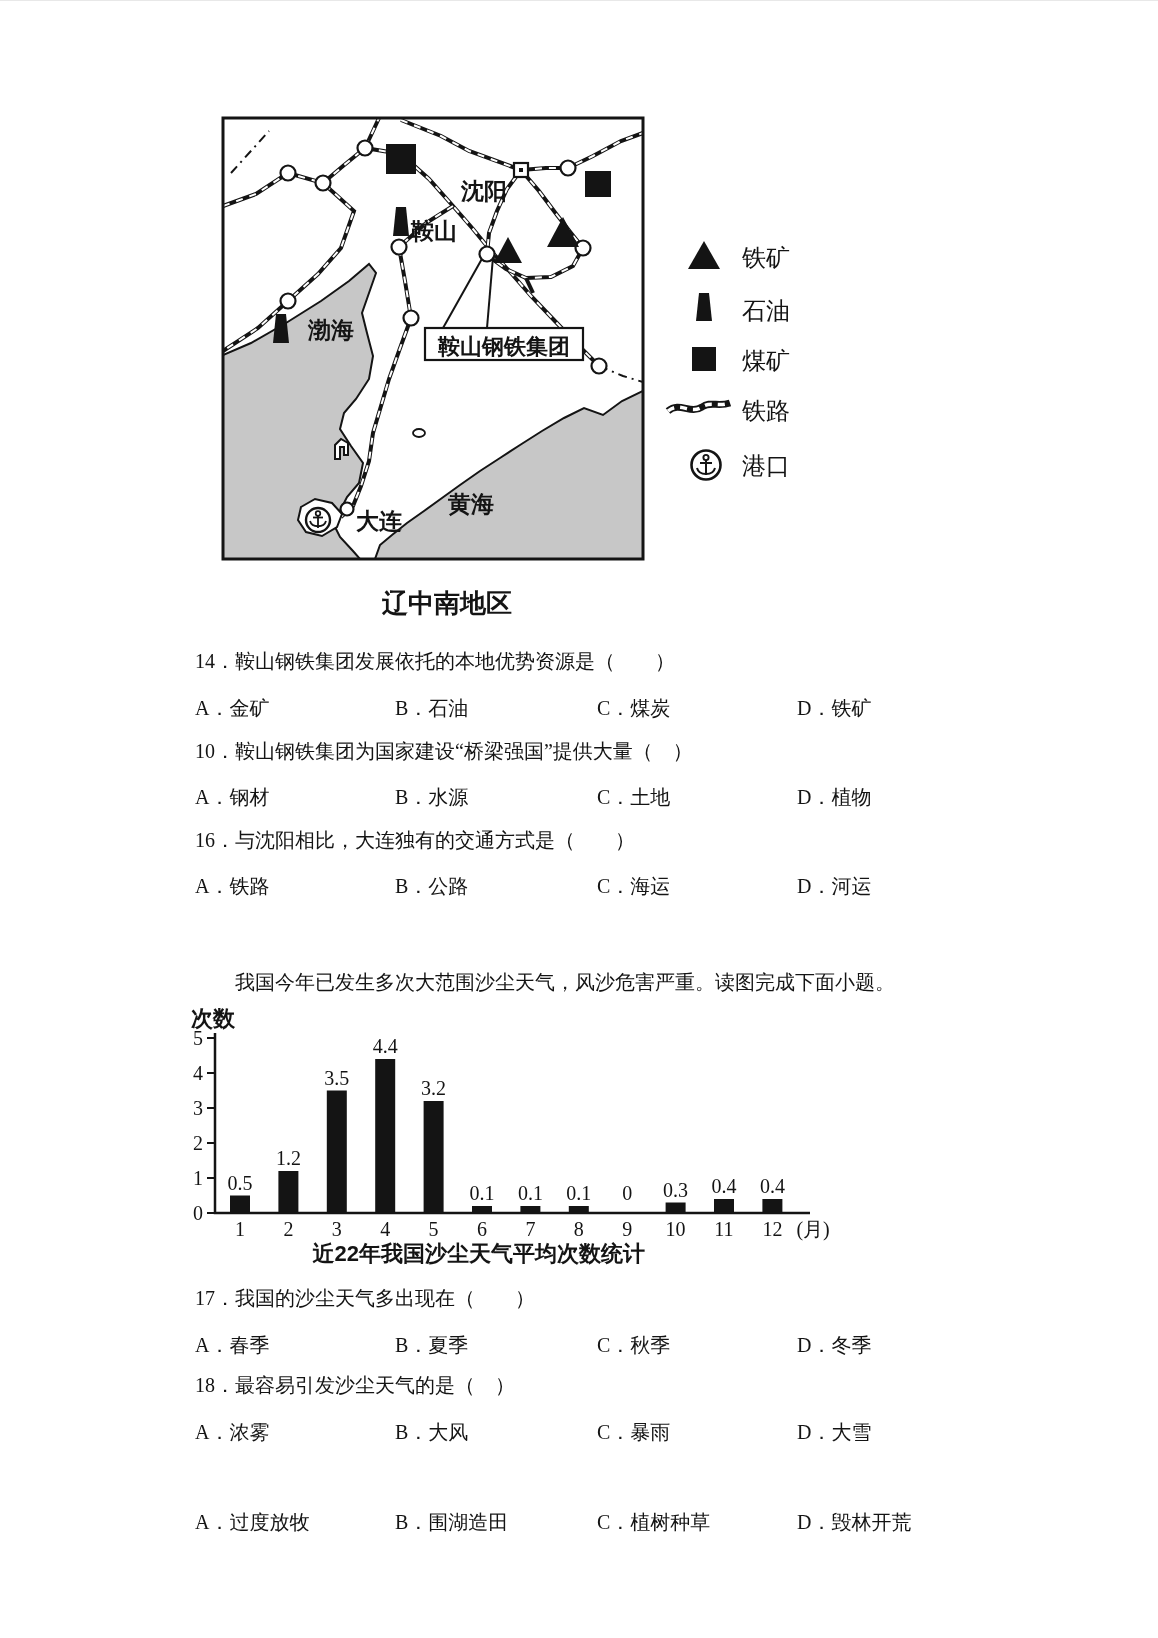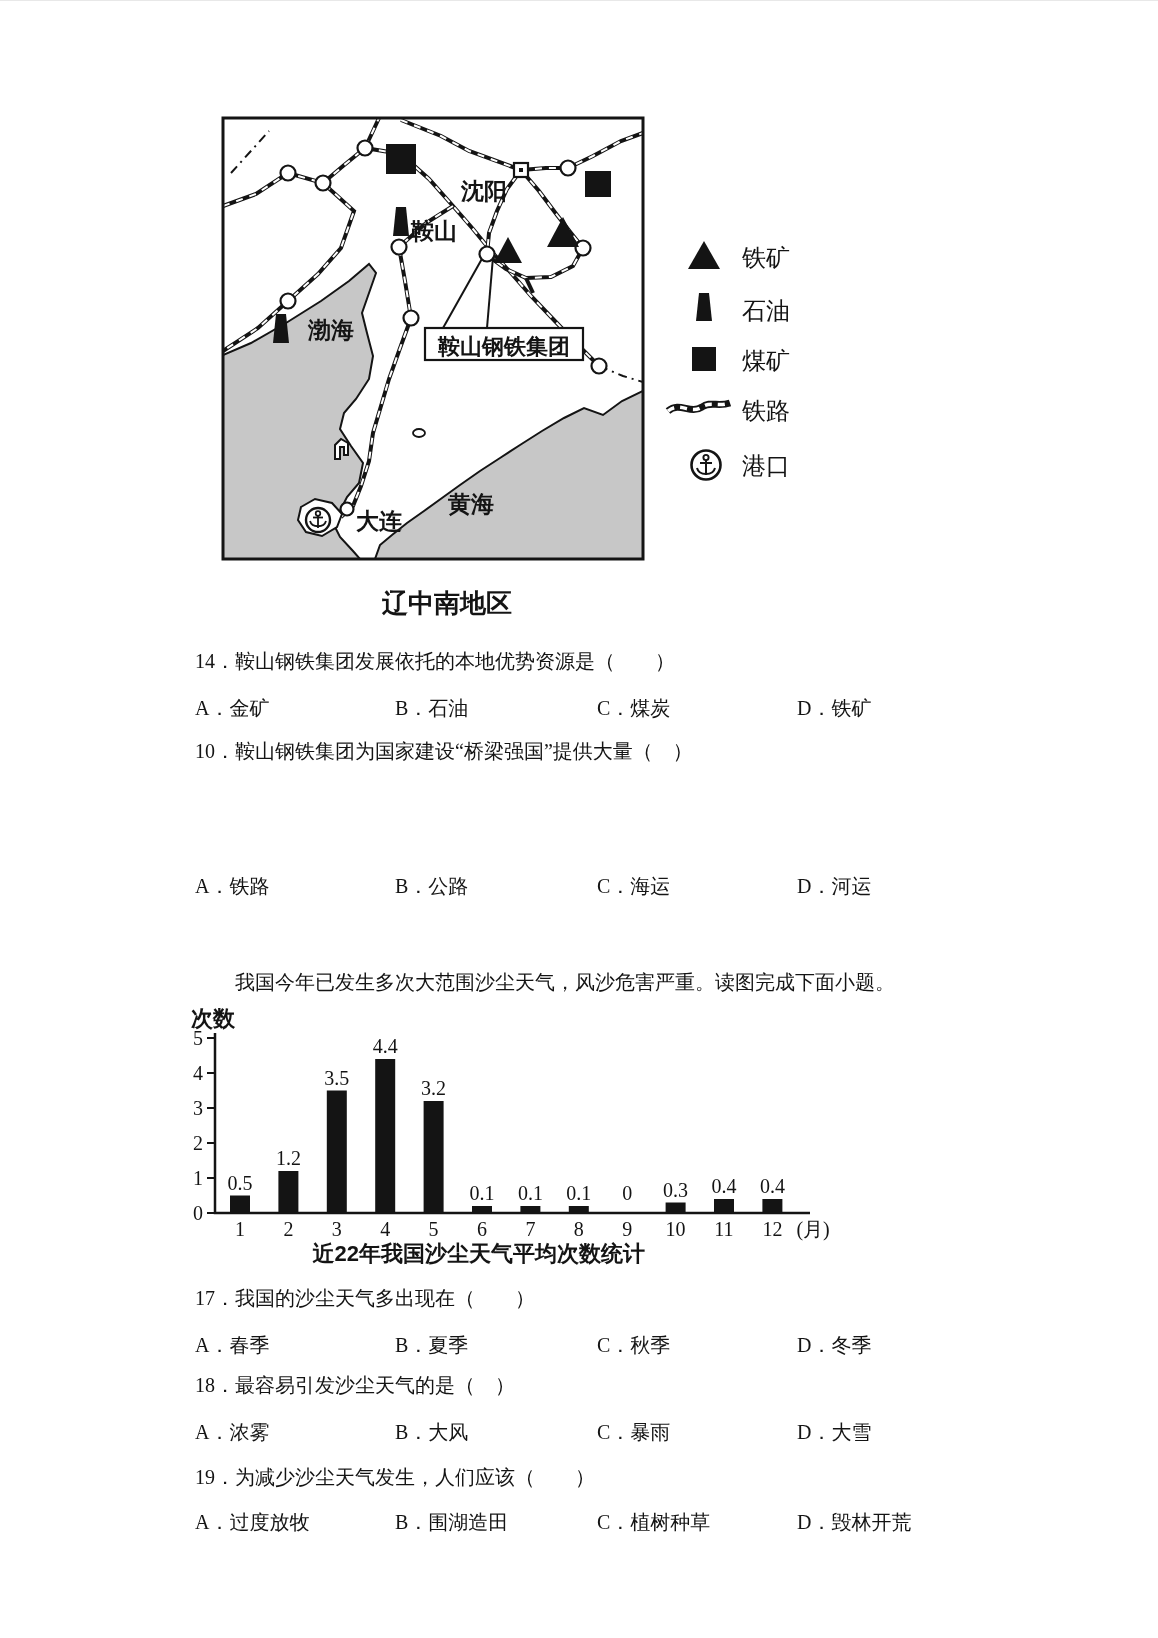--- a/index.html
+++ b/index.html
@@ -148,21 +148,28 @@
 
   <div class="q" style="top:647px">14．鞍山钢铁集团发展依托的本地优势资源是（　　）</div>
   <div class="opts" style="top:694px">
     <span class="c0">A．金矿</span>
     <span class="c1">B．石油</span>
     <span class="c2">C．煤炭</span>
     <span class="c3">D．铁矿</span>
   </div>
 
   <div class="q" style="top:737px">10．鞍山钢铁集团为国家建设“桥梁强国”提供大量（　）</div>
-
+  <div class="opts" style="top:783px">
+    <span class="c0">A．钢材</span>
+    <span class="c1">B．水源</span>
+    <span class="c2">C．土地</span>
+    <span class="c3">D．植物</span>
+  </div>
+
+  <div class="q" style="top:826px">16．与沈阳相比，大连独有的交通方式是（　　）</div>
   <div class="opts" style="top:872px">
     <span class="c0">A．铁路</span>
     <span class="c1">B．公路</span>
     <span class="c2">C．海运</span>
     <span class="c3">D．河运</span>
   </div>
 
   <div id="intro">我国今年已发生多次大范围沙尘天气，风沙危害严重。读图完成下面小题。</div>
 
   <svg id="chart-svg" style="left:185px;top:990px" width="660" height="258" viewBox="0 0 660 258">
@@ -231,21 +238,20 @@
   </div>
 
   <div class="q" style="top:1371px">18．最容易引发沙尘天气的是（　）</div>
   <div class="opts" style="top:1418px">
     <span class="c0">A．浓雾</span>
     <span class="c1">B．大风</span>
     <span class="c2">C．暴雨</span>
     <span class="c3">D．大雪</span>
   </div>
 
-  <div class="q" style="top:1463px">19．为减少沙尘天气发生，人们应该（　　）</div>
   <div class="opts" style="top:1508px">
     <span class="c0">A．过度放牧</span>
     <span class="c1">B．围湖造田</span>
     <span class="c2">C．植树种草</span>
     <span class="c3">D．毁林开荒</span>
   </div>
 
 </div>
 
 </body></html>

